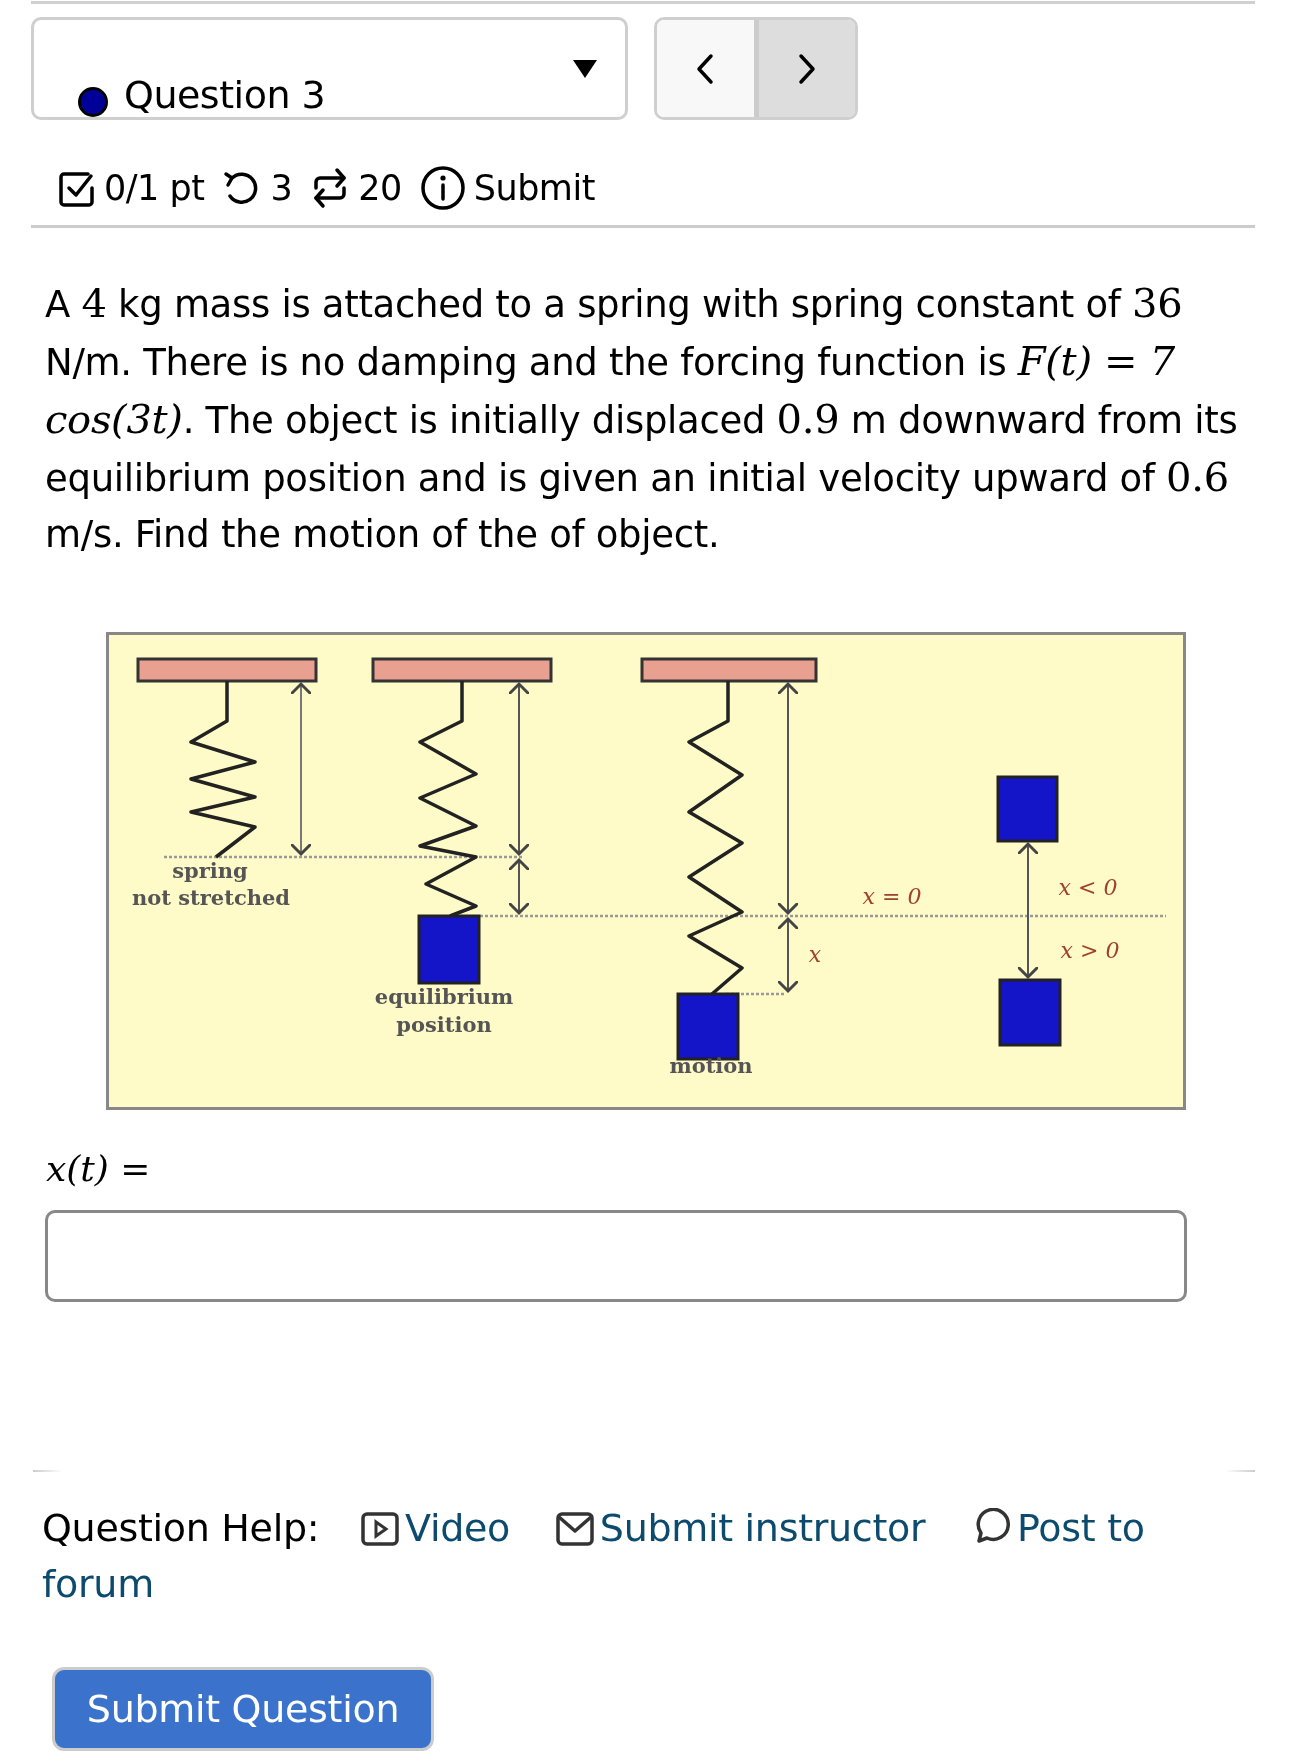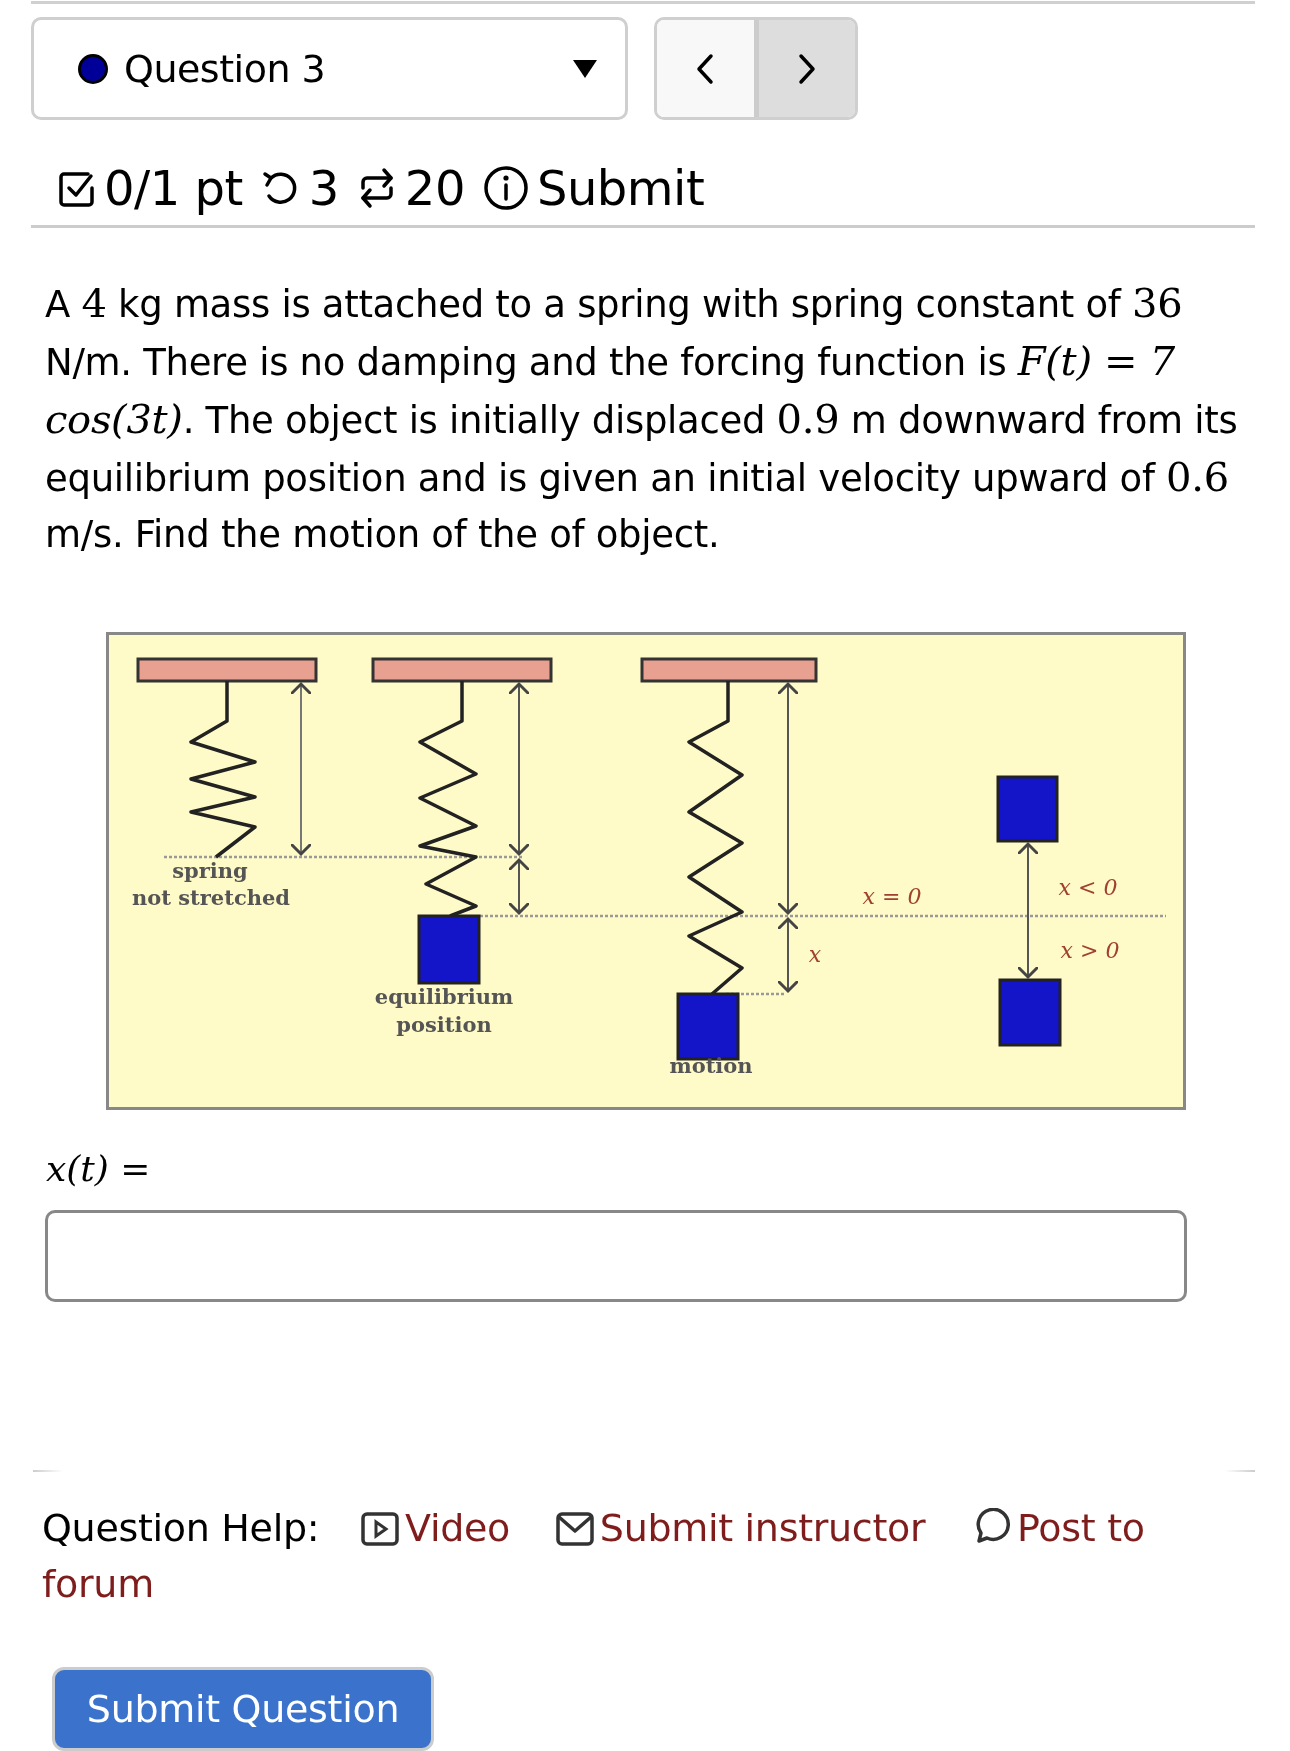--- a/index.html
+++ b/index.html
@@ -7,40 +7,40 @@
     width: 1290px; height: 1751px; position: relative; overflow: hidden;
     font-family: "DejaVu Sans", "Liberation Sans", sans-serif; color: #000;
   }
   .abs { position: absolute; }
   .top-rule { left: 31px; top: 1px; width: 1224px; height: 3px; background: #d0d0d0; }
 
   
   .q-select {
     left: 31px; top: 17px; width: 597px; height: 103px;
     border: 3px solid #cfcfcf; border-radius: 10px; box-sizing: border-box;
-    display: flex; align-items: center; cursor: pointer; background: #fff;
+    display: flex; align-items: flex-end; cursor: pointer; background: #fff;
   }
   .q-dot {
     width: 30px; height: 30px; border-radius: 50%; background: #000099;
     border: 3px solid #000; margin-left: 44px; margin-right: 16px; box-sizing: border-box;
   }
   .q-label { font-size: 38px; letter-spacing: -0.5px; }
   .q-caret { position: absolute; right: 28px; top: 40px; width: 0; height: 0;
     border-left: 12px solid transparent; border-right: 12px solid transparent; border-top: 18px solid #000; }
 
   
   .nav { left: 654px; top: 17px; width: 204px; height: 103px; border: 3px solid #cfcfcf;
     border-radius: 10px; box-sizing: border-box; display: flex; overflow: hidden; }
   .nav-btn { flex: 1; display: flex; align-items: center; justify-content: center; cursor: pointer; }
   .nav-prev { background: #f8f8f8; border-right: 5px solid #cccccc; }
   .nav-next { background: #dddddd; }
   .nav-btn svg { width: 22px; height: 34px; }
 
   
-  .meta { left: 58px; top: 160px; height: 56px; display: flex; align-items: center; font-size: 48px; letter-spacing: -0.5px; }
+  .meta { left: 58px; top: 160px; height: 56px; display: flex; align-items: center; font-size: 35px; letter-spacing: -0.5px; }
   .meta .ico { display: inline-flex; align-items: center; }
   .meta .txt { margin-left: 8px; margin-right: 18px; }
   .meta-rule { left: 31px; top: 225px; width: 1224px; height: 3px; background: #cccccc; }
 
   
   .problem { left: 45px; top: 275px; width: 1200px; font-size: 37px; line-height: 56px; letter-spacing: -0.3px; }
   .problem .math { font-family: "DejaVu Serif", "Liberation Serif", serif; font-size: 40px; }
   .problem .mi { font-style: italic; }
 
   
@@ -49,21 +49,21 @@
   
   .ans-label { left: 46px; top: 1148px; font-family: "DejaVu Serif", "Liberation Serif", serif; font-size: 36px; }
   .ans-label i { font-style: italic; }
   .ans-input { left: 45px; top: 1210px; width: 1142px; height: 92px; border: 3px solid #888;
     border-radius: 10px; box-sizing: border-box; background: #fff; font-size: 36px; padding: 0 16px; outline: none; }
 
   
   .help-rule { left: 33px; top: 1470px; width: 1222px; height: 2px;
     background: linear-gradient(to right, #cccccc 0px, #ffffff 30px, #ffffff calc(100% - 30px), #cccccc 100%); }
   .help { left: 42px; top: 1500px; width: 1220px; font-size: 38px; line-height: 56px; letter-spacing: -0.3px; }
-  .help a { color: #7f1d1d; text-decoration: none; cursor: pointer; margin-top: 32px; }
+  .help a { color: #0c4a6e; text-decoration: none; cursor: pointer; margin-top: 32px; }
   .help .hico { display: inline-block; vertical-align: -5px; margin-right: 6px; }
   .help .item { margin-left: 34px; }
   .help .item:first-of-type { margin-left: 30px; }
 
   
   .submit { left: 52px; top: 1667px; width: 382px; height: 84px; background: #3b73cc; color: #fff;
     border: 3px solid #cccccc; border-radius: 12px; box-sizing: border-box; font-size: 38px;
     font-family: "DejaVu Sans", "Liberation Sans", sans-serif; cursor: pointer; letter-spacing: -0.3px; }
 </style>
 </head>

